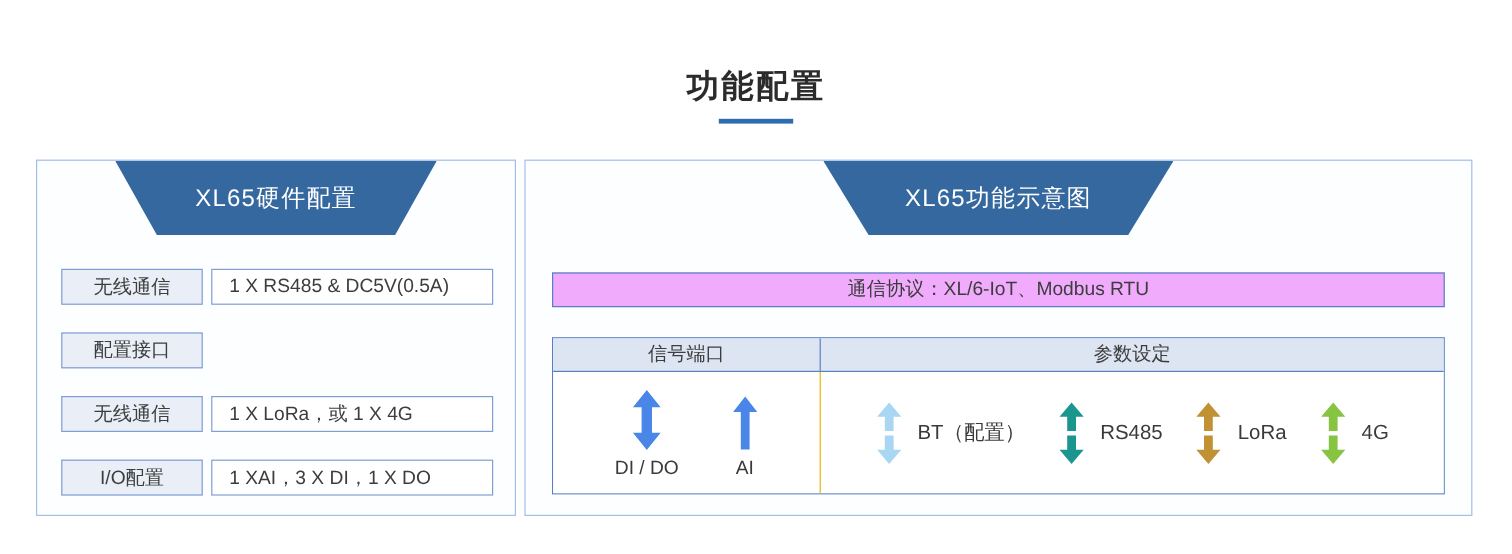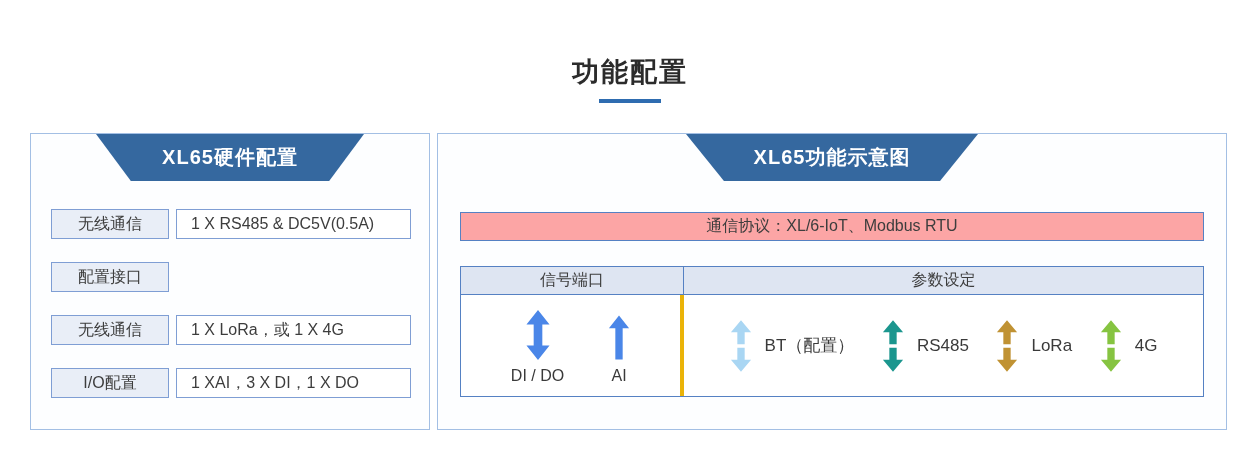--- a/index.html
+++ b/index.html
@@ -13,54 +13,54 @@
   .page-title{font-size:27px;font-weight:bold;color:#2b2b2b;letter-spacing:2px;}
   .title-underline{width:62px;height:4px;margin:9px auto 0;}
   
   .panel{
     position:absolute;top:133px;height:297px;background:#fdfeff;
     border:1px solid #a3bfe4;box-sizing:border-box;
   }
   .panel-left{left:30px;width:400px;}
   .panel-right{left:437px;width:790px;}
   .trapezoid{
-    margin:0 auto;height:47px;
+    margin:0 auto;height:62px;
     clip-path:polygon(0 0,100% 0,87% 100%,13% 100%);
     display:flex;align-items:center;justify-content:center;
-    color:#ffffff;font-weight:bold;font-size:20px;letter-spacing:1px;
+    color:#ffffff;font-weight:normal;font-size:20px;letter-spacing:1px;
   }
   .trap-left{width:268px;}
   .trap-right{width:292px;}
   
   .hw-rows{margin:28px 18px 0 20px;display:flex;flex-direction:column;gap:23px;}
   .hw-row{display:flex;height:30px;}
   .hw-label{
     width:118px;background:#e9eef7;border:1px solid #7f9ed4;box-sizing:border-box;
     display:flex;align-items:center;justify-content:center;
     font-size:16px;color:#3d3d3d;
   }
   .hw-value{
     flex:1;margin-left:7px;background:#ffffff;border:1px solid #7f9ed4;box-sizing:border-box;
     display:flex;align-items:center;padding-left:14px;
     font-size:16px;color:#3d3d3d;
   }
   
   .proto-bar{
-    margin:31px 22px 0;height:29px;background:#fca5a5;border:1px solid #5581c3;
+    margin:31px 22px 0;height:29px;background:#f0abfc;border:1px solid #5581c3;
     box-sizing:border-box;display:flex;align-items:center;justify-content:center;
     font-size:16px;color:#3d3d3d;
   }
   .func-table{margin:25px 22px 0;border:1px solid #5581c3;}
   .ft-head{display:flex;height:27px;background:#dee5f2;border-bottom:1px solid #5581c3;}
   .ft-th{display:flex;align-items:center;justify-content:center;font-size:16px;color:#3d3d3d;box-sizing:border-box;}
   .ft-th-1{width:223px;border-right:1px solid #5581c3;}
   .ft-th-2{flex:1;}
   .ft-body{display:flex;height:101px;background:#ffffff;}
   .ft-td-1{
-    width:223px;border-right:4px solid #eab308;box-sizing:border-box;
+    width:223px;border-right:1px solid #eab308;box-sizing:border-box;
     display:flex;align-items:flex-end;justify-content:center;gap:44px;padding-bottom:11px;
   }
   .ft-td-2{flex:1;display:flex;align-items:center;justify-content:space-evenly;padding:0 18px;}
   .sp-item{display:flex;flex-direction:column;align-items:center;}
   .sp-label{margin-top:7px;font-size:16px;color:#3a3a3a;}
   .ci-item{display:flex;align-items:center;gap:13px;}
   .ci-label{font-size:17px;color:#3a3a3a;}
   .arrow-svg{display:block;}
 </style>
 </head>

